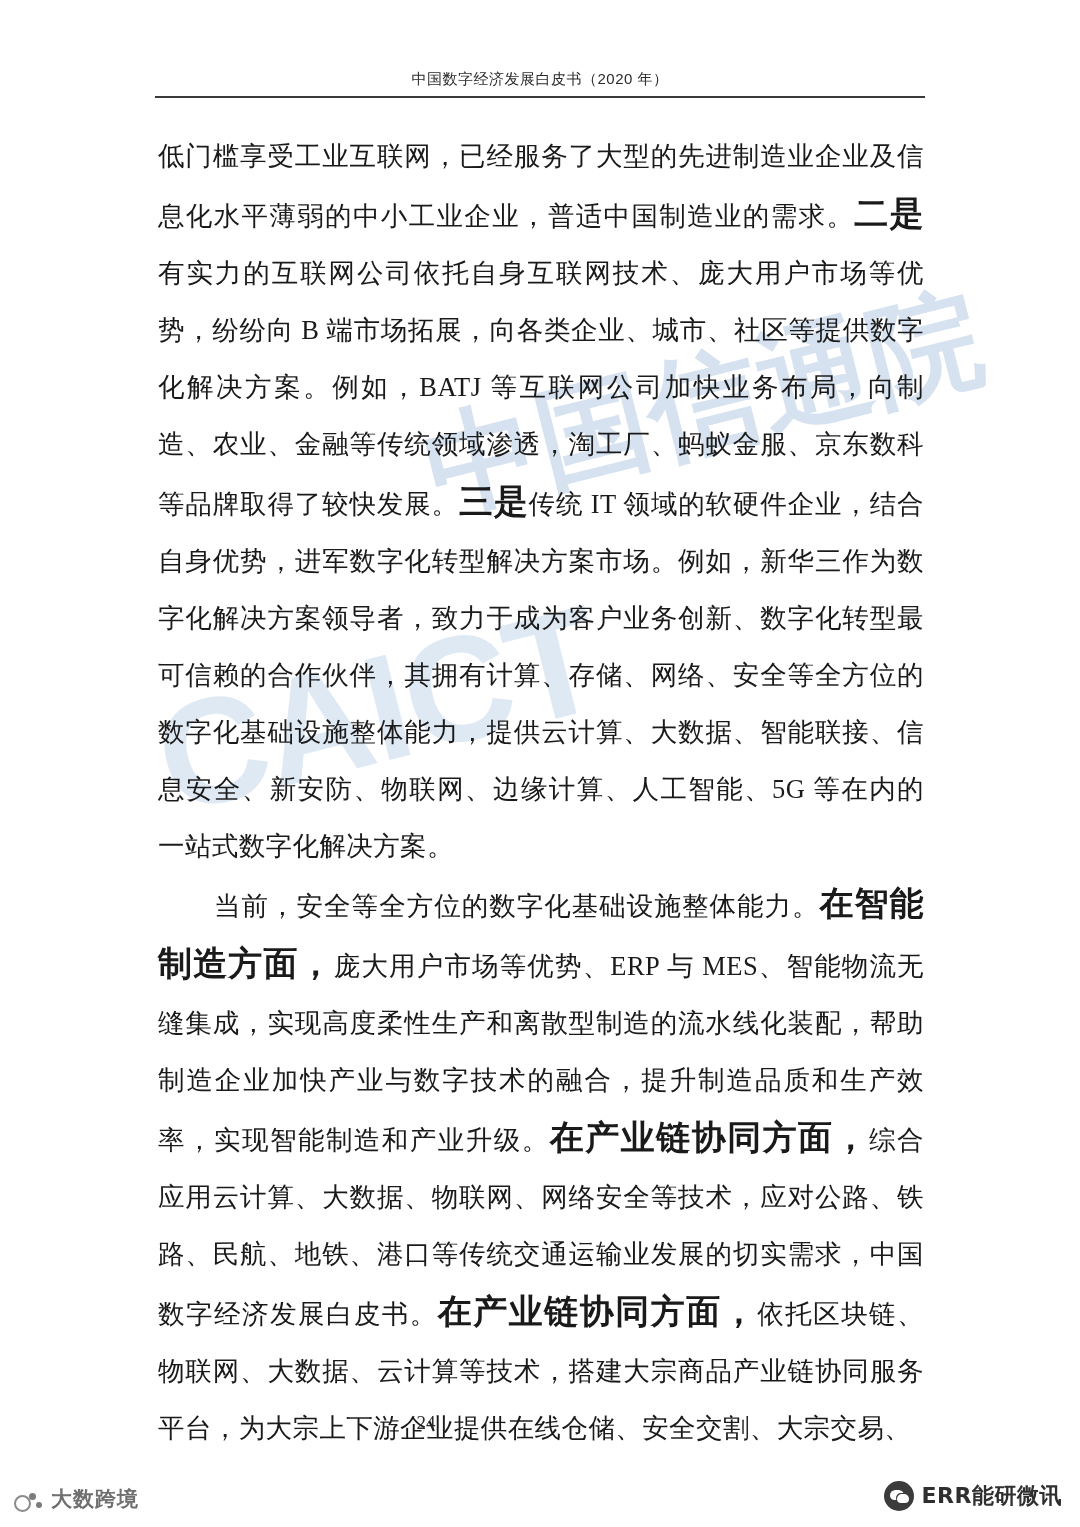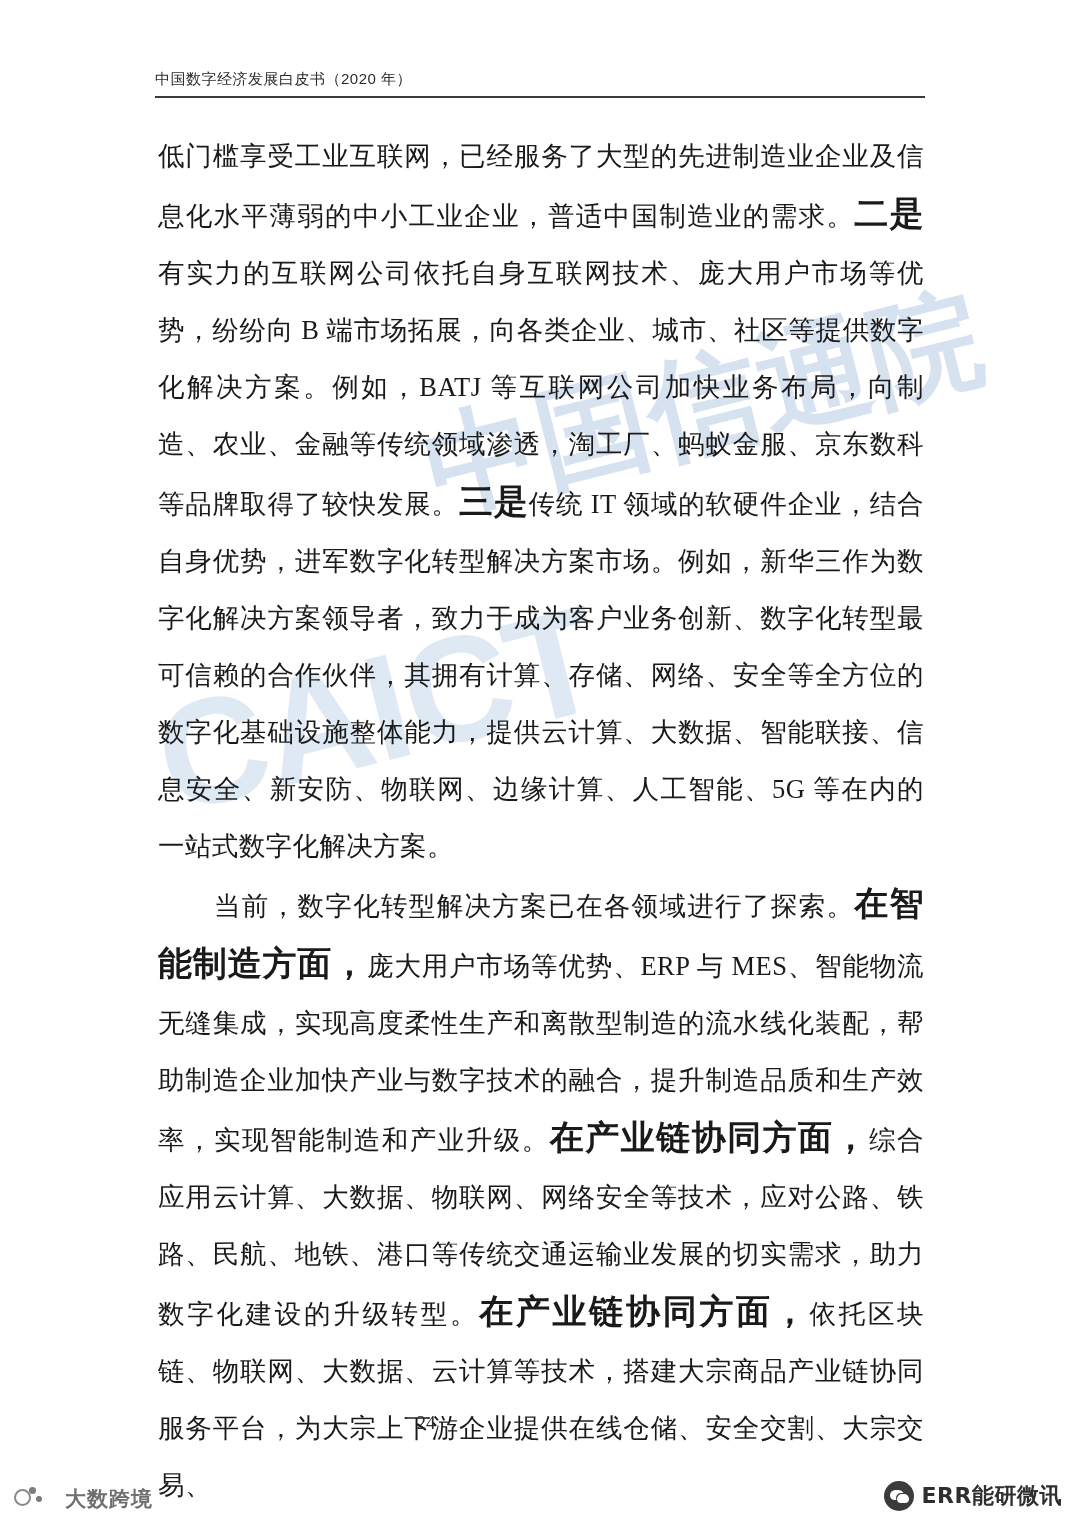--- a/index.html
+++ b/index.html
@@ -15,21 +15,21 @@
     overflow: hidden;
     font-family: "Liberation Serif", serif;
   }
 
   
   .header {
     position: absolute;
     top: 70px;
     left: 155px;
     width: 770px;
-    text-align: left;
+    text-align: center;
   }
   .header-title {
     font-family: "Liberation Sans", sans-serif;
     font-size: 15px;
     color: #2b2b2b;
     letter-spacing: 0.5px;
     white-space: nowrap;
   }
   .header-rule {
     margin-top: 7px;
@@ -110,22 +110,22 @@
     transform-origin: left top;
     letter-spacing: -2px;
   }
 
   
   .bottom-left-logo {
     position: absolute;
     left: 14px;
     bottom: 14px;
     display: flex;
-    align-items: flex-start;
-    gap: 21px;
+    align-items: flex-end;
+    gap: 7px;
   }
   .bl-mark {
     position: relative;
     width: 30px;
     height: 22px;
   }
   .bl-mark .dot {
     position: absolute;
     border-radius: 50%;
     background: #7b7b7b;
@@ -197,21 +197,21 @@
     <div class="header-rule"></div>
   </div>
 
   <div class="wm-caict">
     <div class="wm-en">CAICT</div>
     <div class="wm-cn">中国信通院</div>
   </div>
 
   <div class="content">
     <p class="para"><span>低门槛享受工业互联网，已经服务了大型的先进制造业企业及信息化水平薄弱的中小工业企业，普适中国制造业的需求。</span><b>二是</b><span>有实力的互联网公司依托自身互联网技术、庞大用户市场等优势，纷纷向 B 端市场拓展，向各类企业、城市、社区等提供数字化解决方案。例如，BATJ 等互联网公司加快业务布局，向制造、农业、金融等传统领域渗透，淘工厂、蚂蚁金服、京东数科等品牌取得了较快发展。</span><b>三是</b><span>传统 IT 领域的软硬件企业，结合自身优势，进军数字化转型解决方案市场。例如，新华三作为数字化解决方案领导者，致力于成为客户业务创新、数字化转型最可信赖的合作伙伴，其拥有计算、存储、网络、安全等全方位的数字化基础设施整体能力，提供云计算、大数据、智能联接、信息安全、新安防、物联网、边缘计算、人工智能、5G 等在内的一站式数字化解决方案。</span></p>
-    <p class="para indent"><span>当前，数字化转型解决方案已在各领域进行了探索。</span><b>在智能制造方面，</b><span>庞大用户市场等优势、ERP 与 MES、智能物流无缝集成，实现高度柔性生产和离散型制造的流水线化装配，帮助制造企业加快产业与数字技术的融合，提升制造品质和生产效率，实现智能制造和产业升级。</span><b>在产业链协同方面，</b><span>综合应用云计算、大数据、物联网、网络安全等技术，应对公路、铁路、民航、地铁、港口等传统交通运输业发展的切实需求，助力数字化建设的升级转型。</span><b>在产业链协同方面，</b><span>依托区块链、物联网、大数据、云计算等技术，搭建大宗商品产业链协同服务平台，为大宗上下游企业提供在线仓储、安全交割、大宗交易、</span></p>
+    <p class="para indent"><span>当前，安全等全方位的数字化基础设施整体能力。</span><b>在智能制造方面，</b><span>庞大用户市场等优势、ERP 与 MES、智能物流无缝集成，实现高度柔性生产和离散型制造的流水线化装配，帮助制造企业加快产业与数字技术的融合，提升制造品质和生产效率，实现智能制造和产业升级。</span><b>在产业链协同方面，</b><span>综合应用云计算、大数据、物联网、网络安全等技术，应对公路、铁路、民航、地铁、港口等传统交通运输业发展的切实需求，中国数字经济发展白皮书。</span><b>在产业链协同方面，</b><span>依托区块链、物联网、大数据、云计算等技术，搭建大宗商品产业链协同服务平台，为大宗上下游企业提供在线仓储、安全交割、大宗交易、</span></p>
   </div>
 
   <div class="page-number">24</div>
 
   <div class="bottom-left-logo">
     <div class="bl-mark">
       <span class="dot d1"></span>
       <span class="dot d2"></span>
       <span class="dot d3"></span>
     </div>

